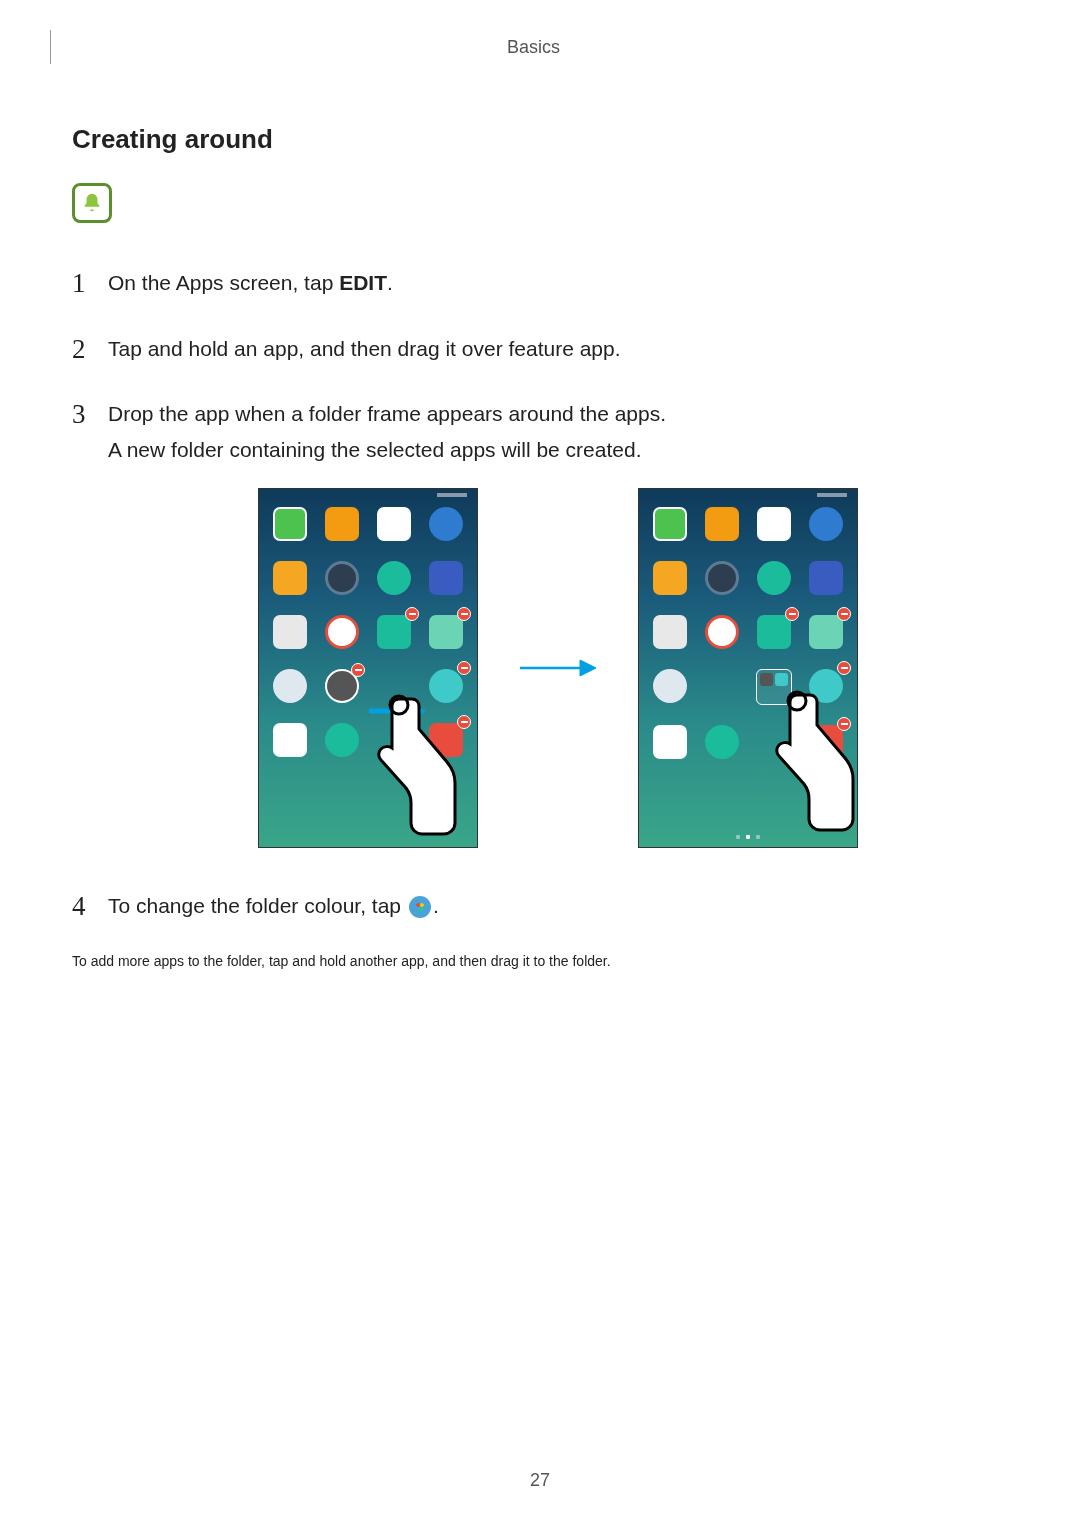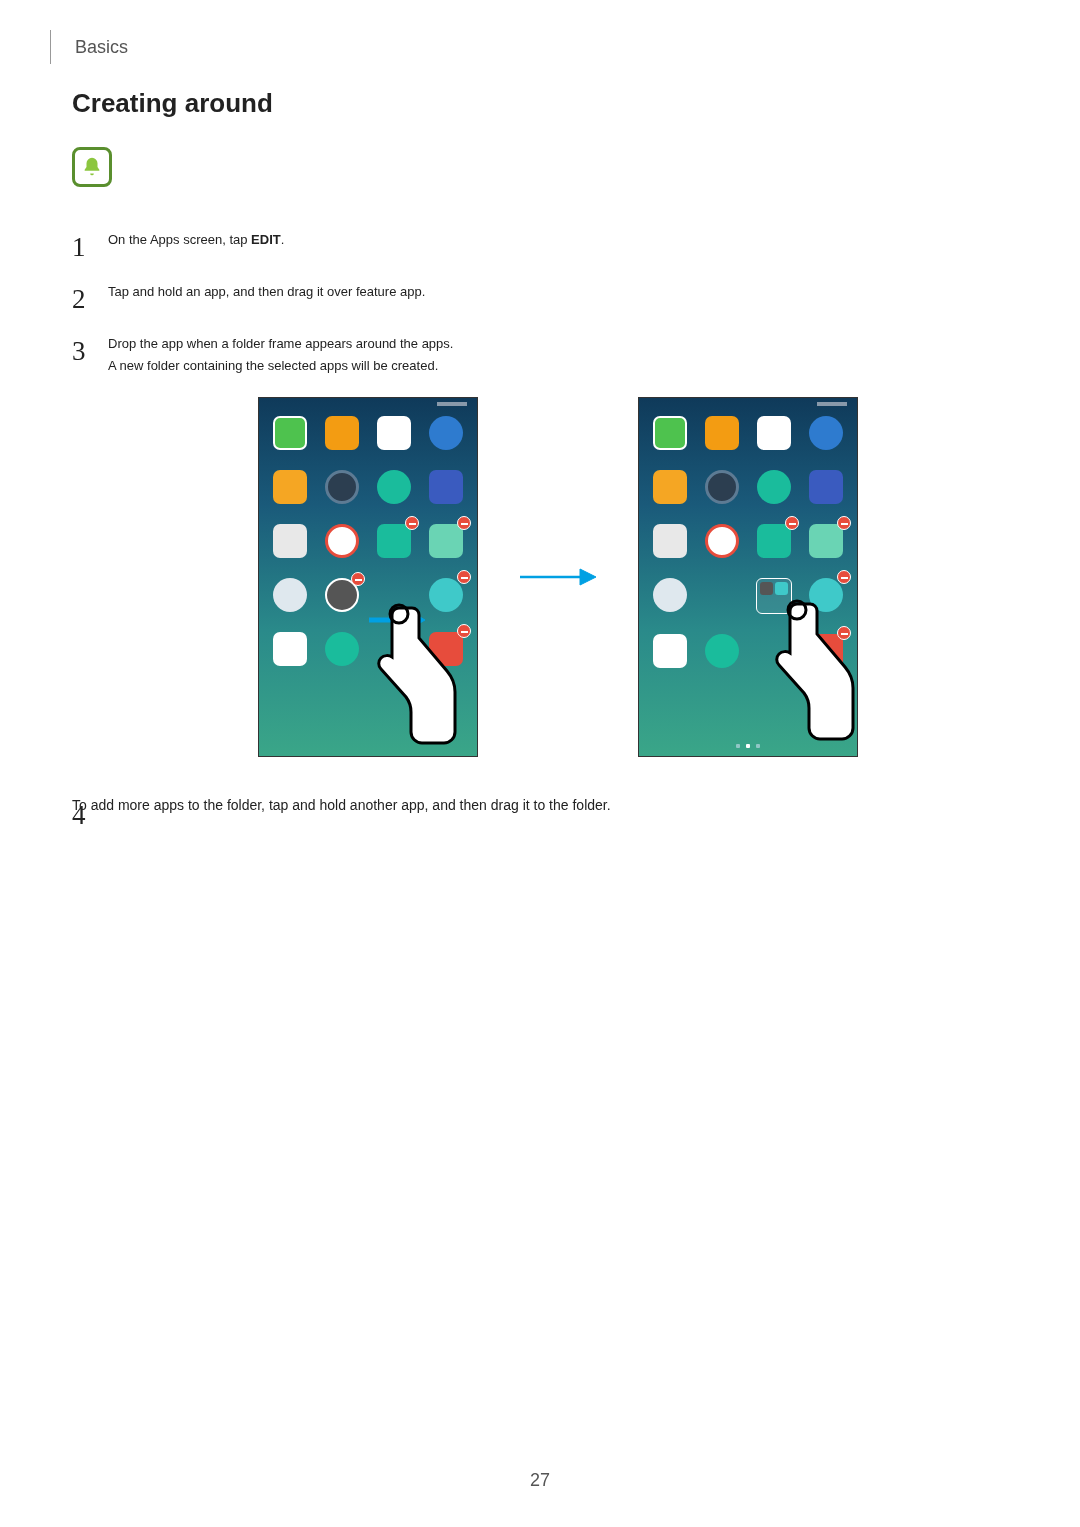--- a/index.html
+++ b/index.html
@@ -9,26 +9,27 @@
       color: #222;
       width: 1080px;
       height: 1527px;
       position: relative;
       background: #fff;
       padding: 30px 72px 0 72px;
     }
     .header-rule {
       border-left: 1.5px solid #999;
       height: 34px;
-      padding-left: 24px;
+      padding-left: 8px;
       display: flex;
       align-items: flex-end;
       padding-bottom: 6px;
-      margin-bottom: 24px;
+      margin-bottom: 60px;
       margin-left: -22px;
+      justify-content: center;
     }
     .header-rule span { color: #555; font-size: 18px; }
     h2 {
       font-size: 26px;
       font-weight: 700;
       margin-bottom: 28px;
     }
     .notice {
       display: flex;
       align-items: flex-start;
@@ -43,21 +44,21 @@
       flex-shrink: 0;
     }
     .bell-icon svg { fill: #8cc63f; }
     .notice-text { font-size: 19px; line-height: 1.5; padding-top: 6px; }
     ol.steps { list-style: none; counter-reset: step; }
     ol.steps > li {
       counter-increment: step;
       position: relative;
       padding-left: 36px;
       margin-bottom: 30px;
-      font-size: 13px;
+      font-size: 21px;
       line-height: 1.7;
     }
     ol.steps > li::before {
       content: counter(step);
       position: absolute;
       left: 0; top: -4px;
       font-size: 27px;
       font-weight: 400;
       font-family: Georgia, serif;
     }
@@ -260,18 +261,21 @@
         <div class="hand" style="left:110px;top:196px">
           <svg viewBox="0 0 120 170">
             <path d="M48 10c-4 0-7 3-7 7v42c-3-2-8-2-11 1-3 3-3 8 0 11l25 28c3 4 5 10 5 15v20c0 6 5 11 11 11h22c6 0 11-5 11-11V94c0-8-3-15-8-21L68 40V17c0-4-3-7-7-7h-13z" fill="#fff" stroke="#000" stroke-width="3"></path>
             <circle cx="48" cy="16" r="9" fill="none" stroke="#000" stroke-width="3"></circle>
           </svg>
         </div>
       </div>
     </div>
   </li>
   <li>
+    <div>
+      <span>To change the folder colour, tap </span><span class="palette-icon"></span><span>.</span>
+    </div>
   </li>
 </ol>
 
 <p class="para">To add more apps to the folder, tap and hold another app, and then drag it to the folder.</p>
 
 <div class="page-num">27</div>
 
 </body></html>

